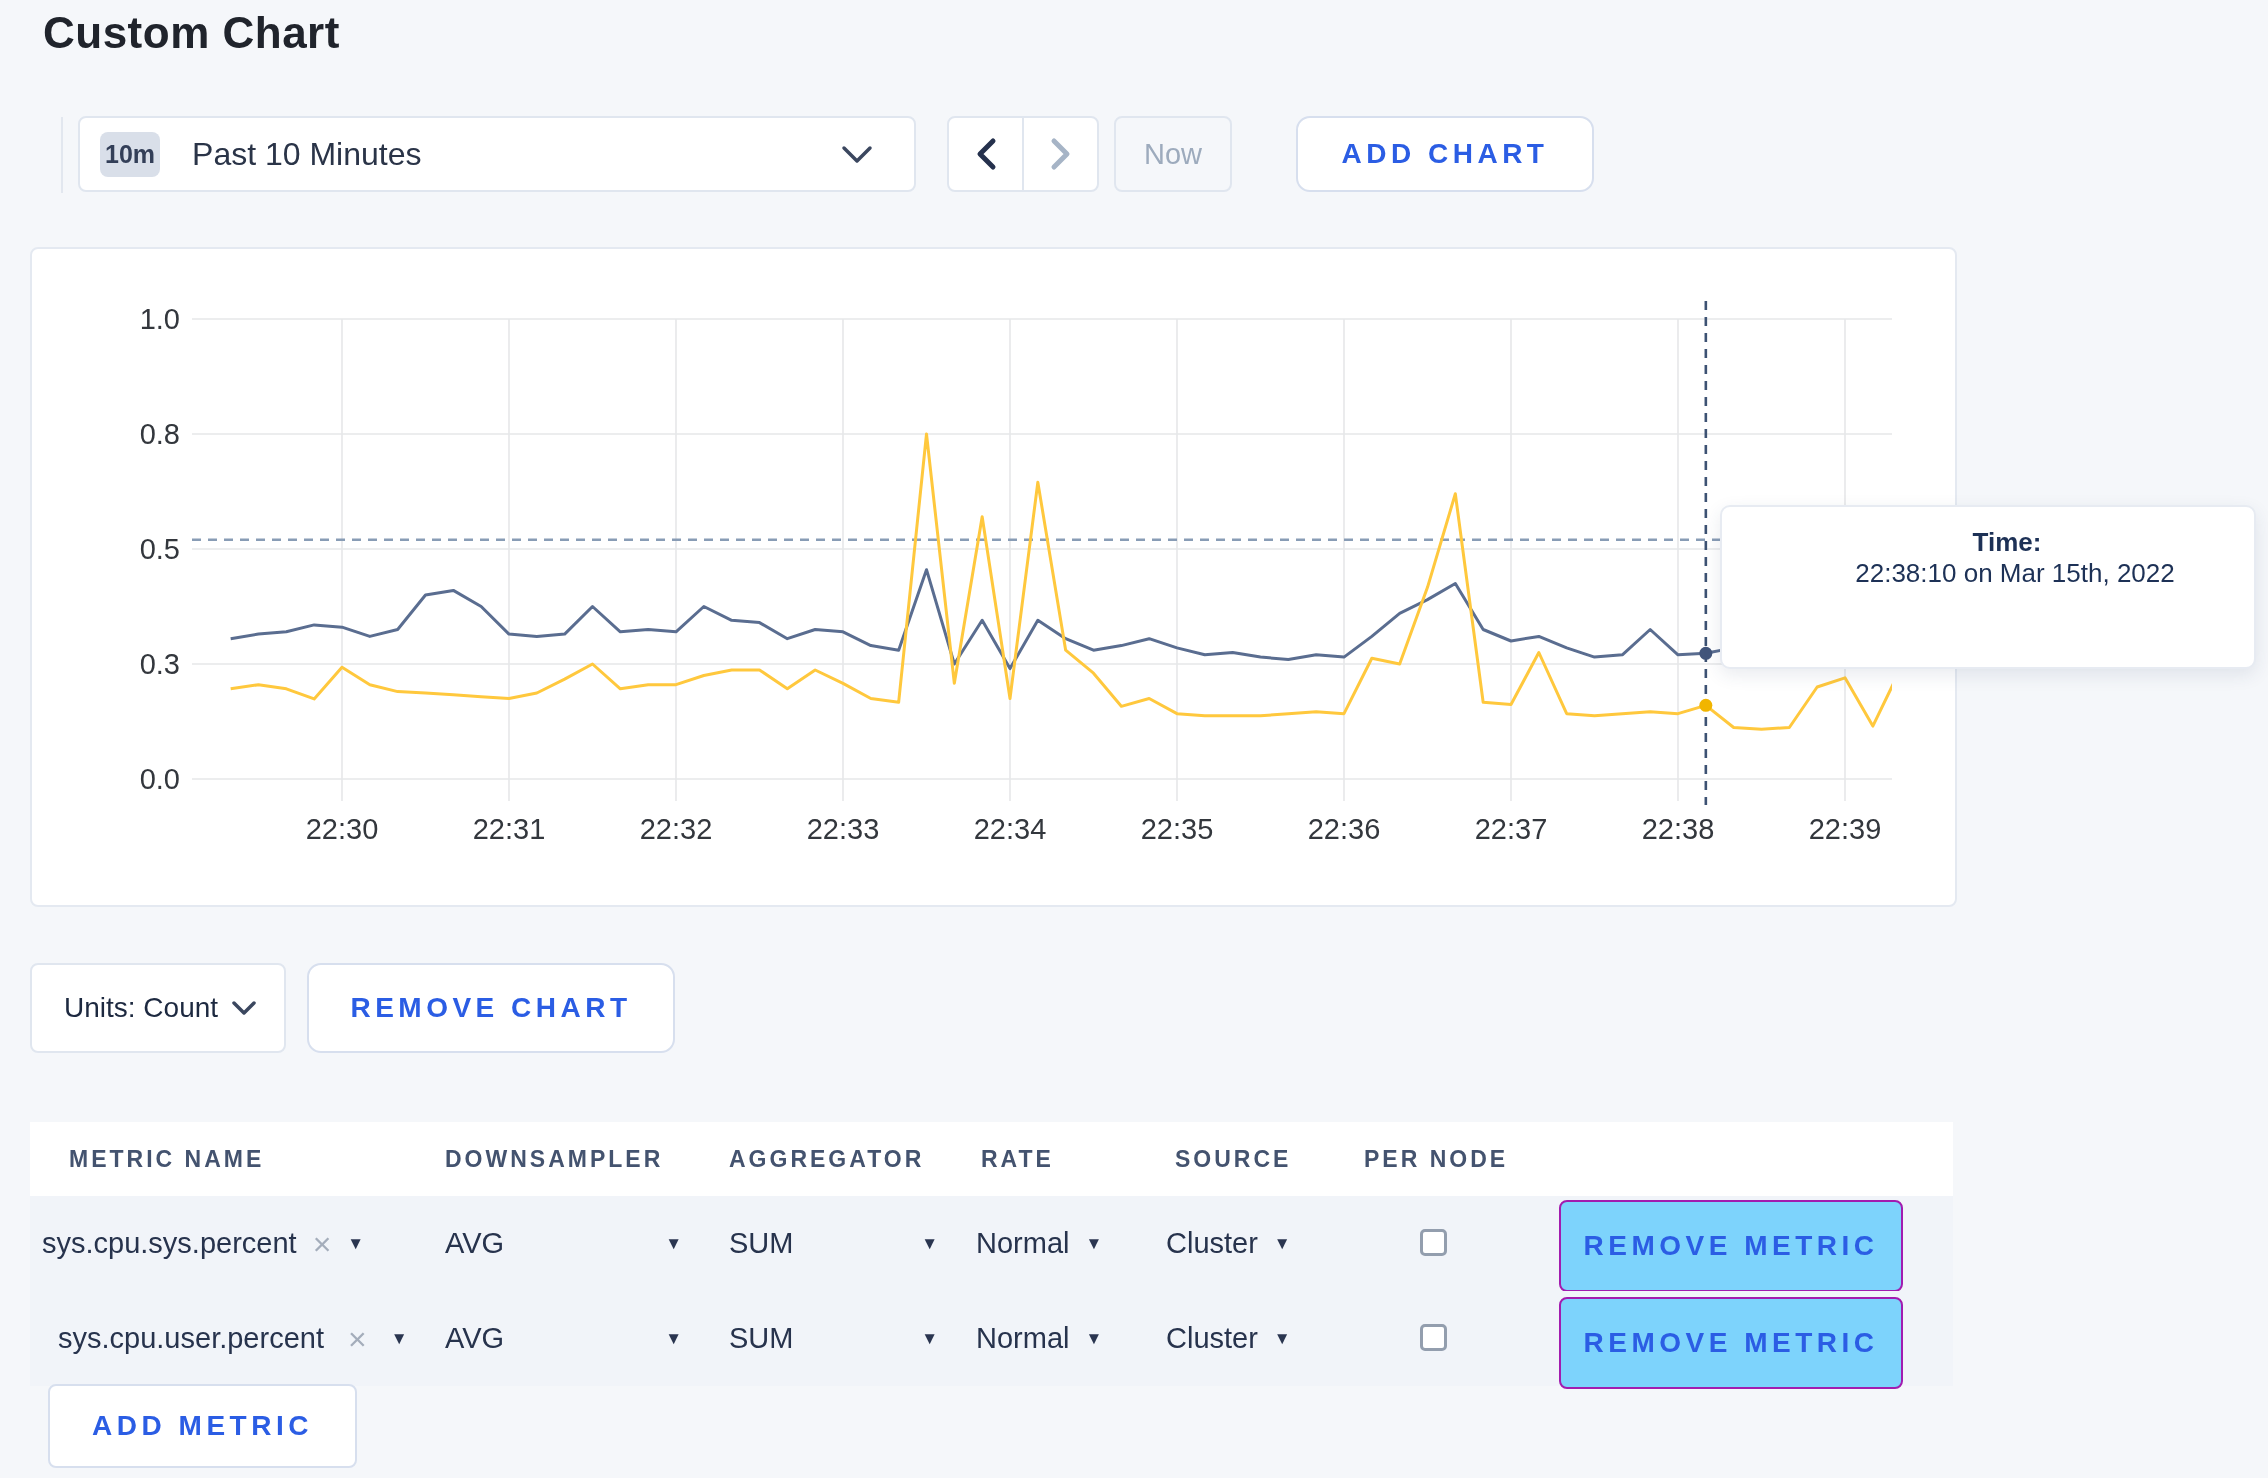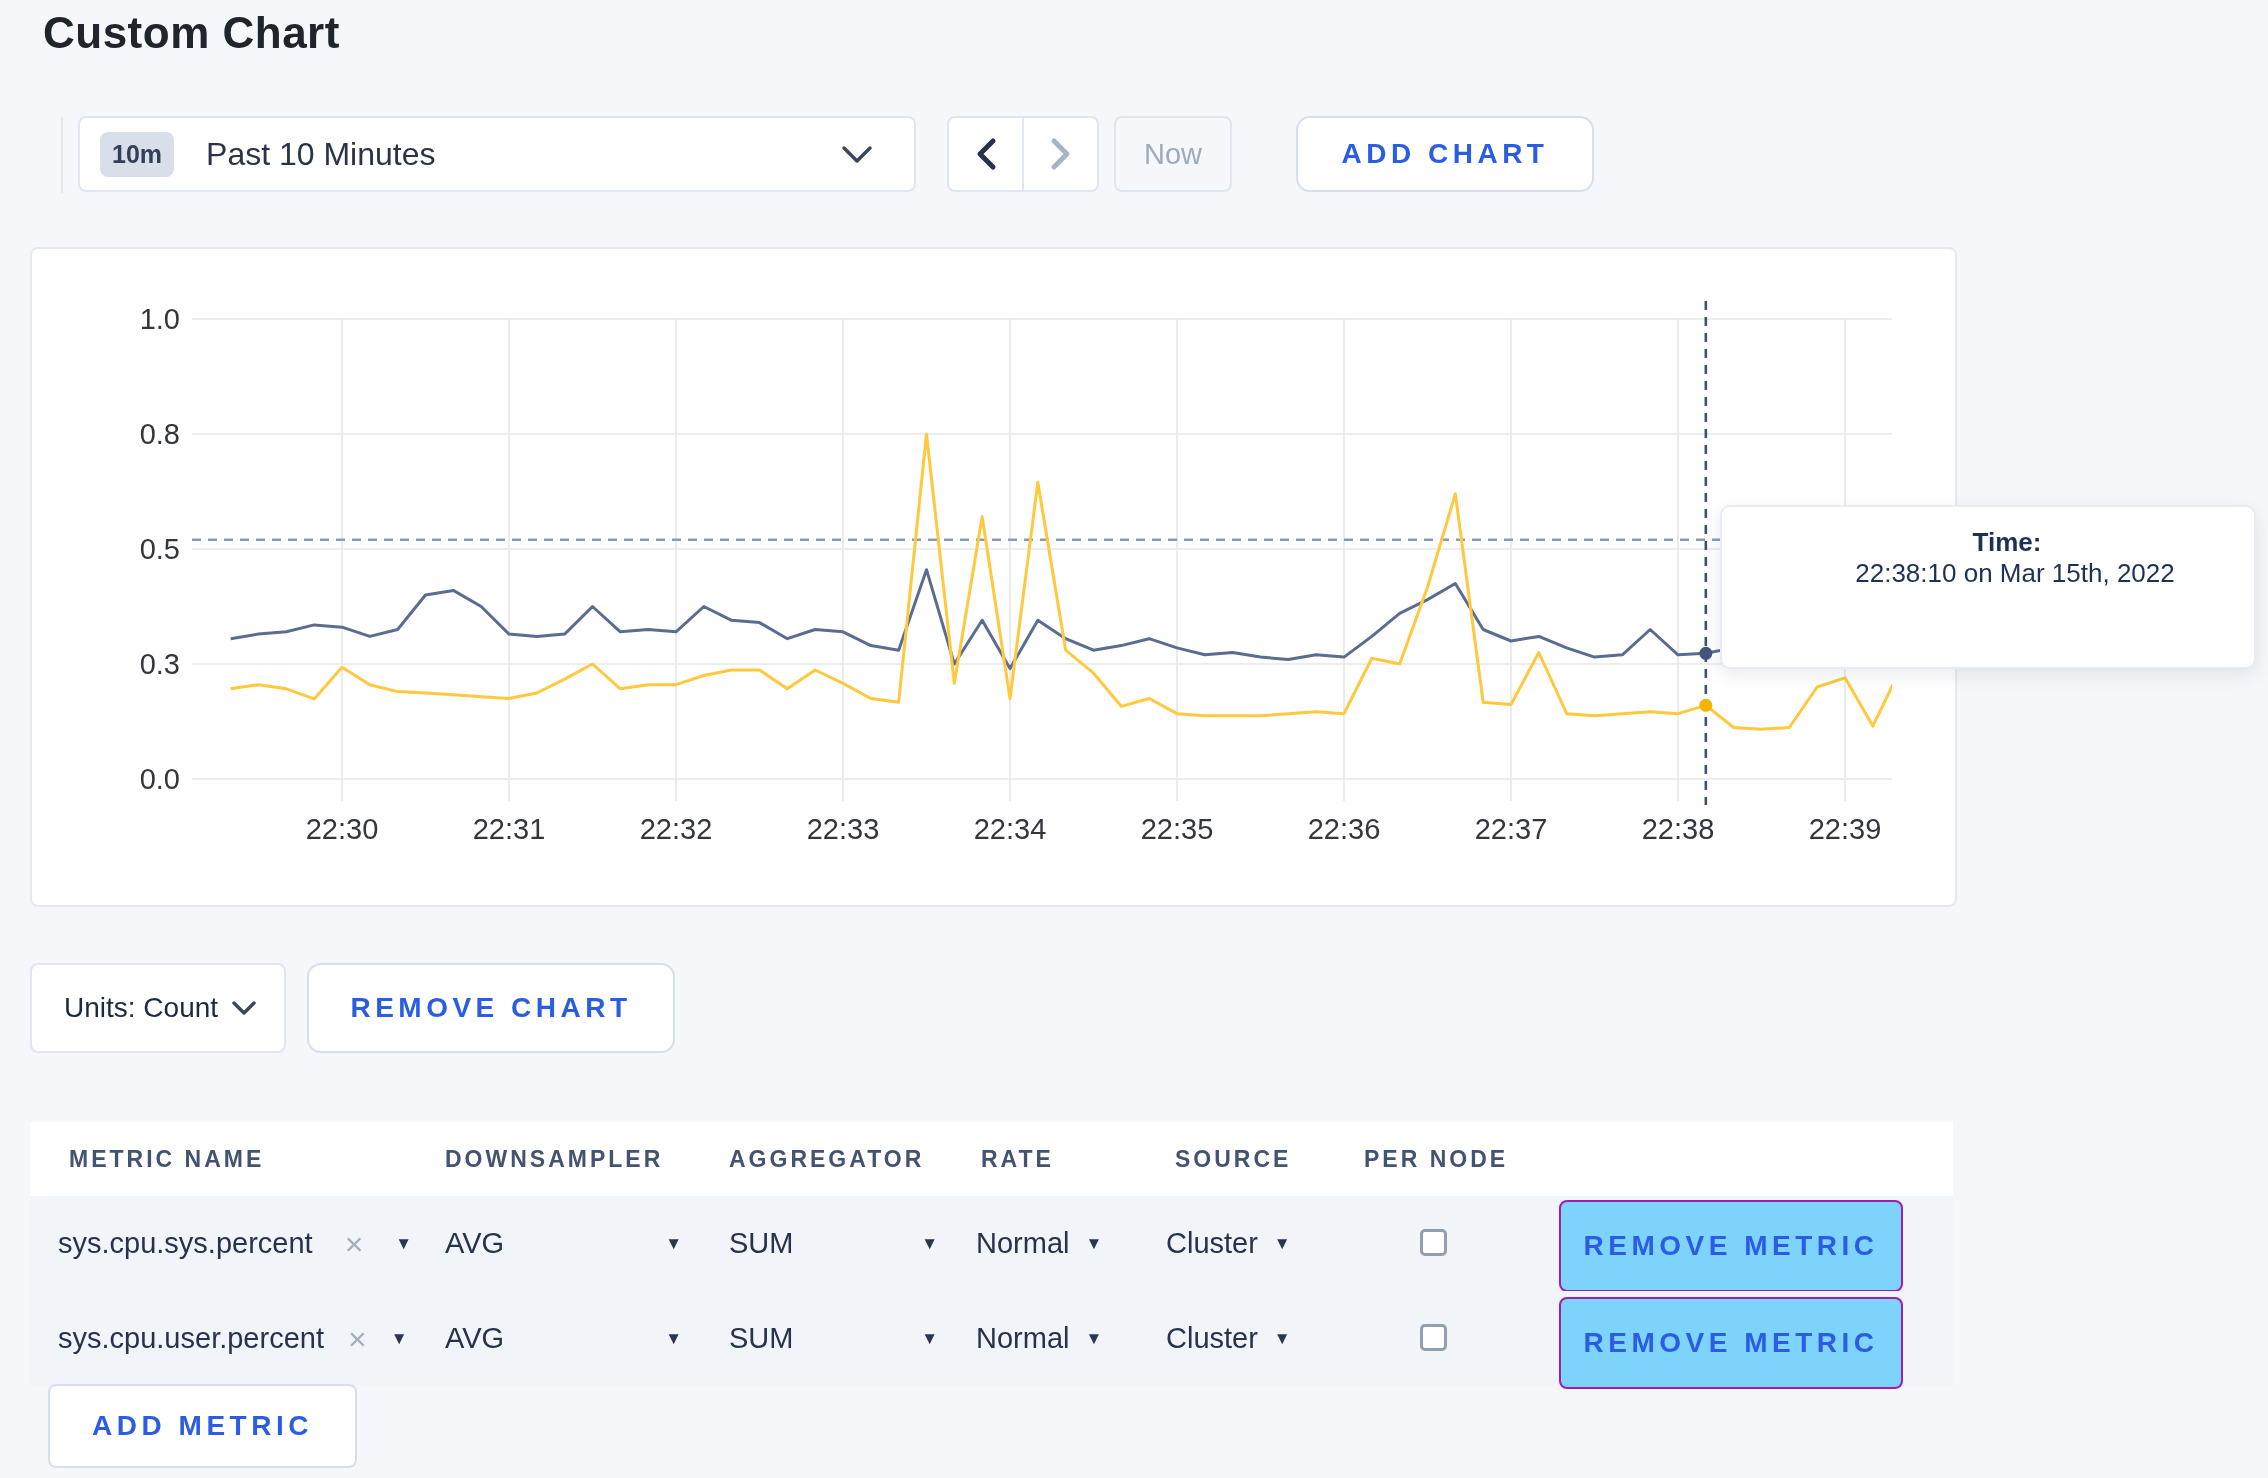--- a/index.html
+++ b/index.html
@@ -26,21 +26,21 @@
   .ctl-box {
     background:#ffffff; border:2px solid #e0e6ef; border-radius:8px;
     display:flex; align-items:center;
   }
   #time-range-dropdown {
     left:78px; top:116px; width:838px; height:76px; cursor:pointer;
   }
   #time-range-badge {
     margin-left:20px; background:#d9dfe9; color:#333f58;
     font-size:25px; font-weight:700; border-radius:8px;
-    padding:10px 12px; line-height:1;
+    padding:10px 5px; line-height:1;
   }
   #time-range-label { margin-left:32px; font-size:32px; font-weight:500; color:#2a3448; }
   #time-range-dropdown .chev { position:absolute; right:40px; }
 
   #time-pager { position:absolute; left:947px; top:116px; width:152px; height:76px; display:flex; }
   .pager-btn {
     width:76px; height:76px; background:#fff; border:2px solid #e0e6ef;
     display:flex; align-items:center; justify-content:center; cursor:pointer;
   }
   #time-prev-button { border-radius:8px 0 0 8px; border-right-width:1px; }
@@ -211,21 +211,21 @@
   <div id="table-header">
     <span class="th" style="left:39px">METRIC NAME</span>
     <span class="th" style="left:415px">DOWNSAMPLER</span>
     <span class="th" style="left:699px">AGGREGATOR</span>
     <span class="th" style="left:951px">RATE</span>
     <span class="th" style="left:1145px">SOURCE</span>
     <span class="th" style="left:1334px">PER NODE</span>
   </div>
 
   <div class="trow">
-    <div class="cell sel" style="left:28px; gap:32px;">
+    <div class="cell sel" style="left:12px; gap:16px;">
       <span>sys.cpu.sys.percent</span>
       <span class="x-icon">×</span>
       <span class="caret">▼</span>
     </div>
     <div class="cell sel" style="left:415px; width:237px; justify-content:space-between;">
       <span>AVG</span>
       <span class="caret">▼</span>
     </div>
     <div class="cell sel" style="left:699px; width:209px; justify-content:space-between;">
       <span>SUM</span>

